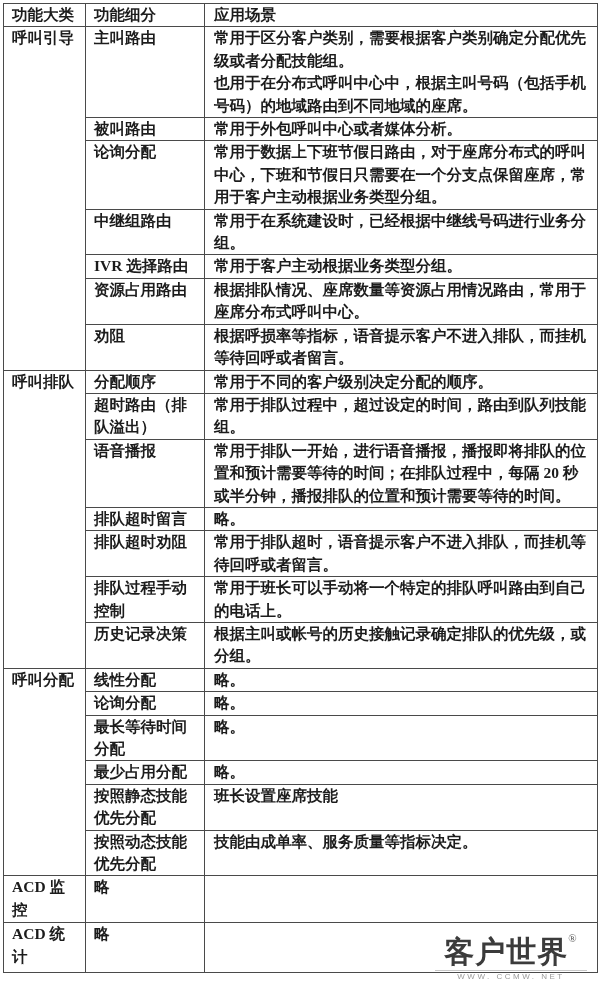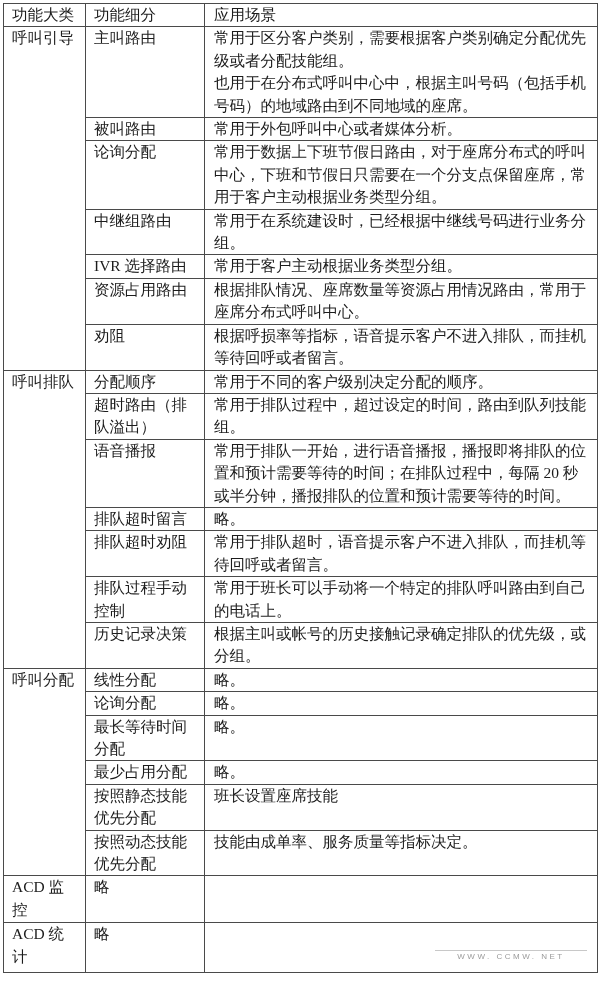--- a/index.html
+++ b/index.html
@@ -14,21 +14,21 @@
   table.doc-table {
     border-collapse: collapse;
     table-layout: fixed;
     position: absolute;
     left: 3px; top: 3px;
     width: 594px;
   }
   .doc-table td, .doc-table th {
     border: 1px solid #4a4a4a;
     vertical-align: top;
-    font-weight: normal;
+    font-weight: bold;
     font-size: 15.5px;
     line-height: 22.4px;
     text-align: left;
     overflow: visible;
   }
   .cell-cat  { padding: 0 10px 0 8px; text-align: justify; }
   .cell-sub  { padding: 0 8px;        text-align: justify; }
   .cell-scen { padding: 0 6px 0 9px;  text-align: justify; white-space: pre-line; }
   .row-last .cell-scen { position: relative; }
 
@@ -50,21 +50,21 @@
   }
   .reg-mark {
     font-size: 11px;
     vertical-align: top;
     position: relative;
     top: -3px;
     color: #555555;
     font-weight: normal;
   }
   .brand-url {
-    margin-top: 14px;
+    margin-top: 2px;
     font-size: 8px;
     color: #9a9a9a;
     letter-spacing: 2.5px;
     font-family: "Liberation Sans", "DejaVu Sans", sans-serif;
     border-top: 1px solid #c8c8c8;
     padding-top: 1px;
   }
 </style>
 </head>
 <body>
@@ -177,14 +177,15 @@
 
     <tr class="row-last" style="height:50px">
       <td class="cell-cat">ACD 统计</td>
       <td class="cell-sub">略</td>
       <td class="cell-scen"></td>
     </tr>
   </tbody>
 </table>
 
 <div class="watermark">
+  <div class="brand-line"><span>客户世界</span><span class="reg-mark">®</span></div>
   <div class="brand-url">WWW. CCMW. NET</div>
 </div>
 
 </body></html>

